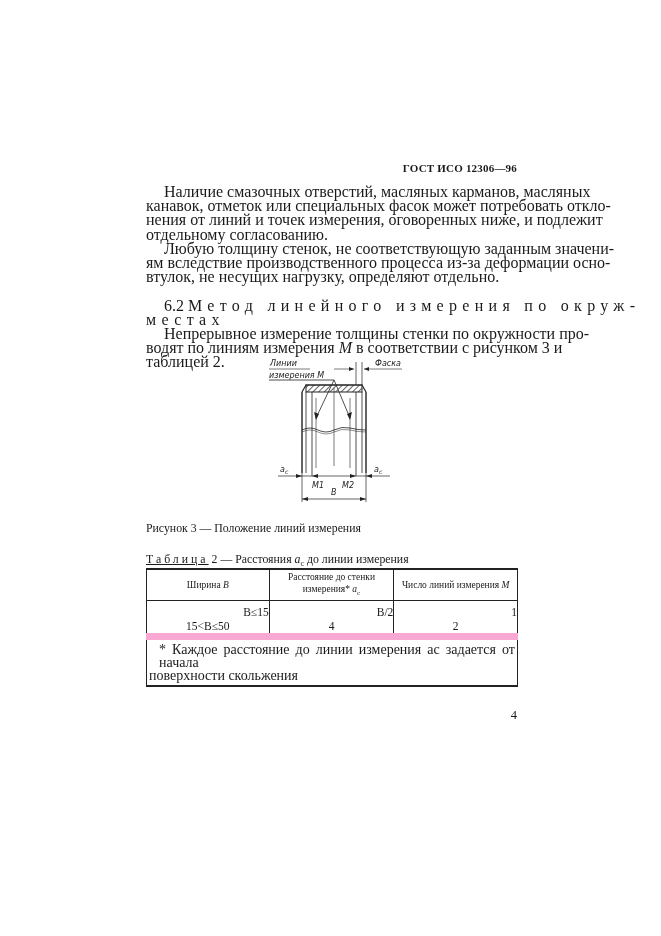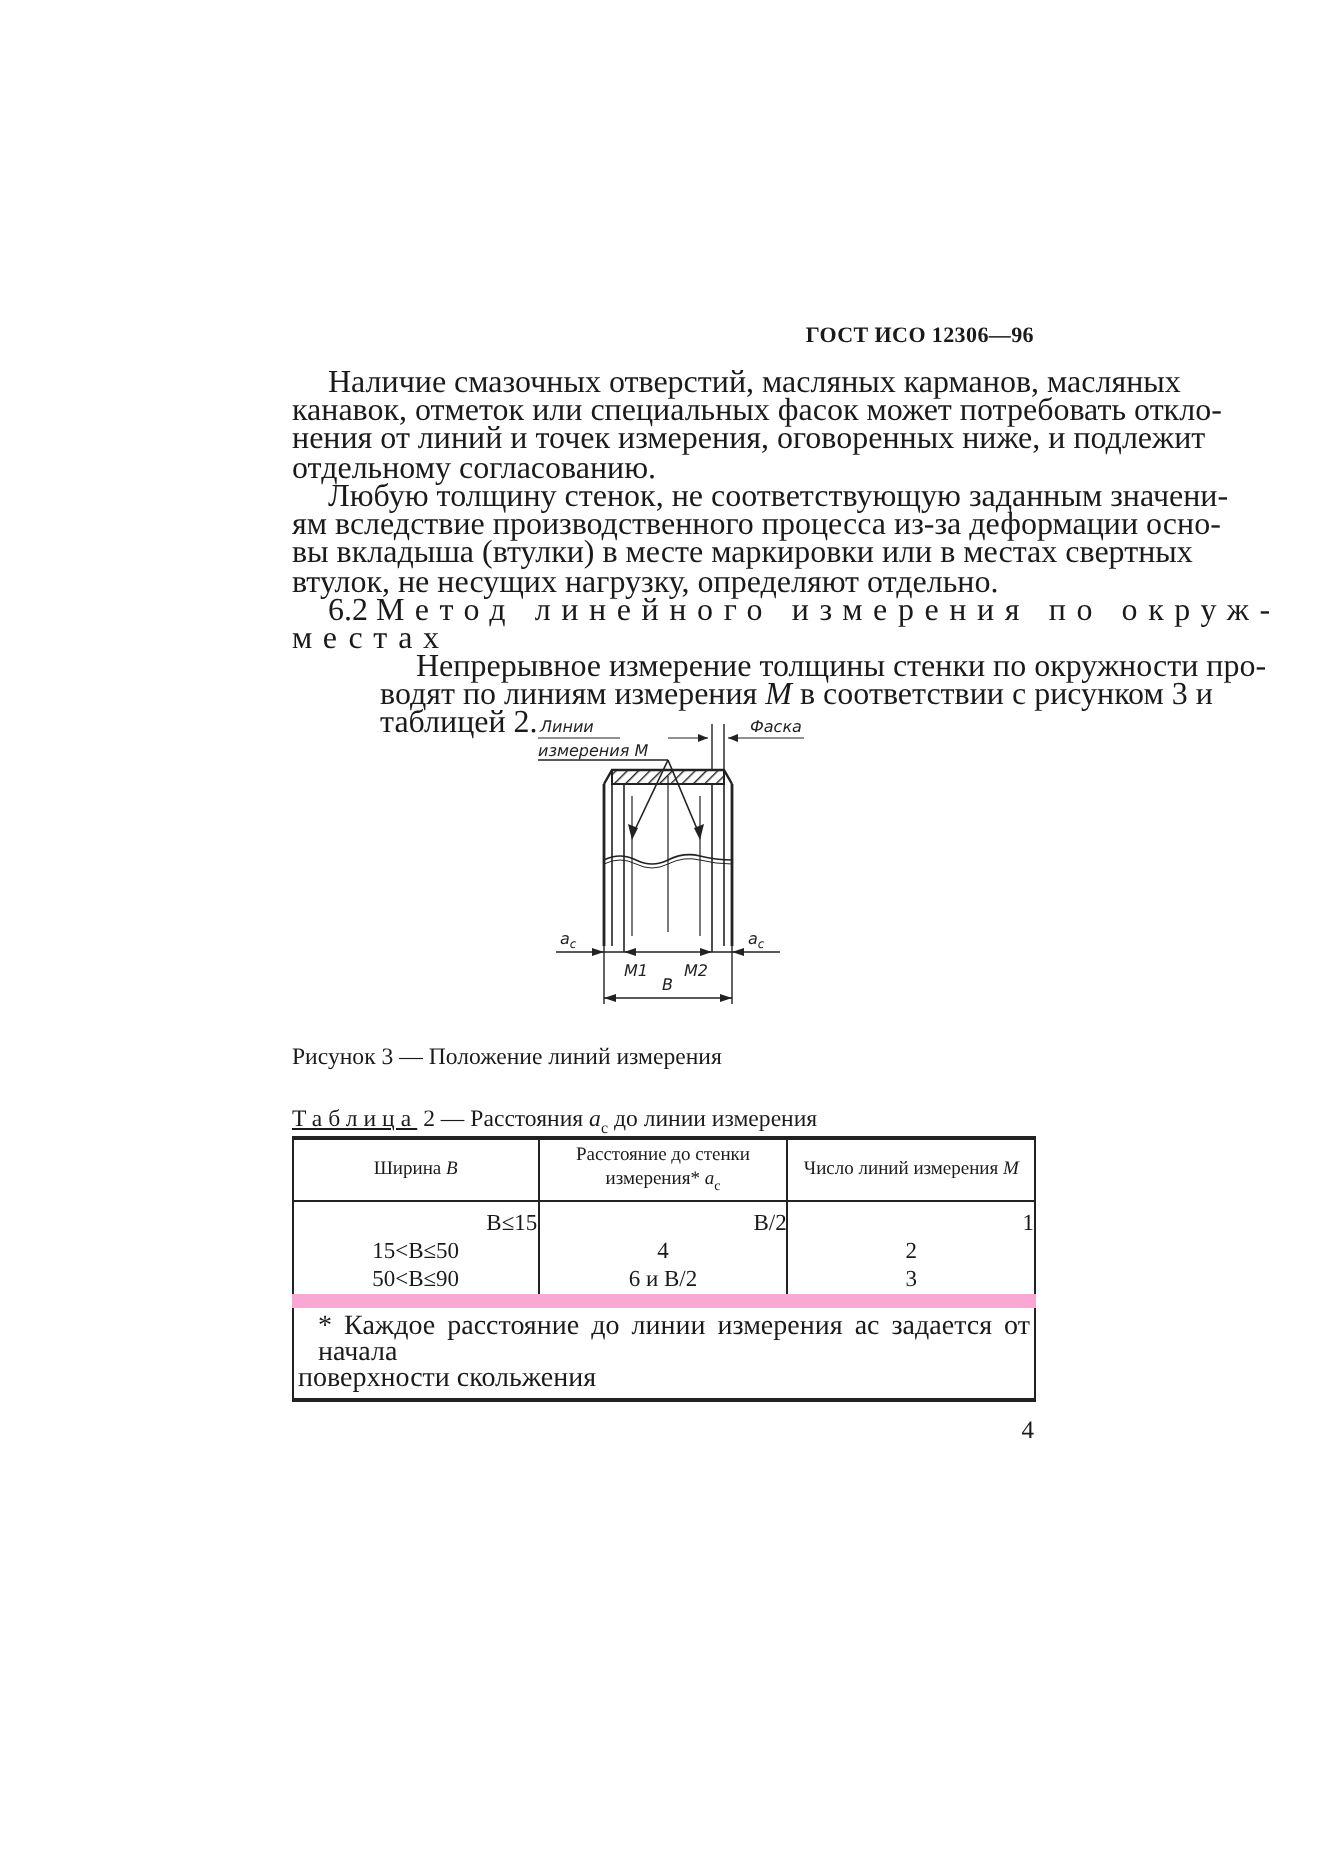--- a/index.html
+++ b/index.html
@@ -37,30 +37,29 @@
 <div class="abs para" style="top:185px;">
   <span class="line indent">Наличие смазочных отверстий, масляных карманов, масляных</span>
   <span class="line">канавок, отметок или специальных фасок может потребовать откло-</span>
   <span class="line">нения от линий и точек измерения, оговоренных ниже, и подлежит</span>
   <span class="line last">отдельному согласованию.</span>
 </div>
 
 <div class="abs para" style="top:242px;">
   <span class="line indent">Любую толщину стенок, не соответствующую заданным значени-</span>
   <span class="line">ям вследствие производственного процесса из-за деформации осно-</span>
-  <span class="line">вы вкладыша (втулки) в месте маркировки или в местах свертных</span>
   <span class="line last">втулок, не несущих нагрузку, определяют отдельно.</span>
 </div>
 
 <div class="abs para" style="top:299px;">
   <span class="line indent"><span>6.2</span> <span class="spaced">Метод линейного измерения по окруж-</span></span>
   <span class="line last spaced">местах</span>
 </div>
 
-<div class="abs para" style="top:327px;margin-left:44px;">
+<div class="abs para" style="top:327px;">
   <span class="line indent">Непрерывное измерение толщины стенки по окружности про-</span>
   <span class="line"><span>водят по линиям измерения</span> <i>M</i> <span>в соответствии с рисунком 3 и</span></span>
   <span class="line last">таблицей 2.</span>
 </div>
 
 <svg class="abs fig" viewBox="0 0 175 150">
   <defs>
     <pattern id="hatch" width="4" height="4" patternUnits="userSpaceOnUse" patternTransform="rotate(45)">
       <line x1="0" y1="0" x2="0" y2="4" stroke="#222" stroke-width="1.4"></line>
     </pattern>
@@ -139,25 +138,20 @@
   <tr class="data first">
     <td>B≤15</td>
     <td>B/2</td>
     <td>1</td>
   </tr>
   <tr class="data">
     <td>15&lt;B≤50</td>
     <td>4</td>
     <td>2</td>
   </tr>
-  <tr class="data">
-    <td>50&lt;B≤90</td>
-    <td>6 и B/2</td>
-    <td>3</td>
-  </tr>
   <tr class="foot">
     <td colspan="3">
       <span class="foot-line1">* Каждое расстояние до линии измерения aс задается от начала</span>
       <span>поверхности скольжения</span>
     </td>
   </tr>
 </tbody>
   </table>
 
 <div class="abs pagenum">4</div>

